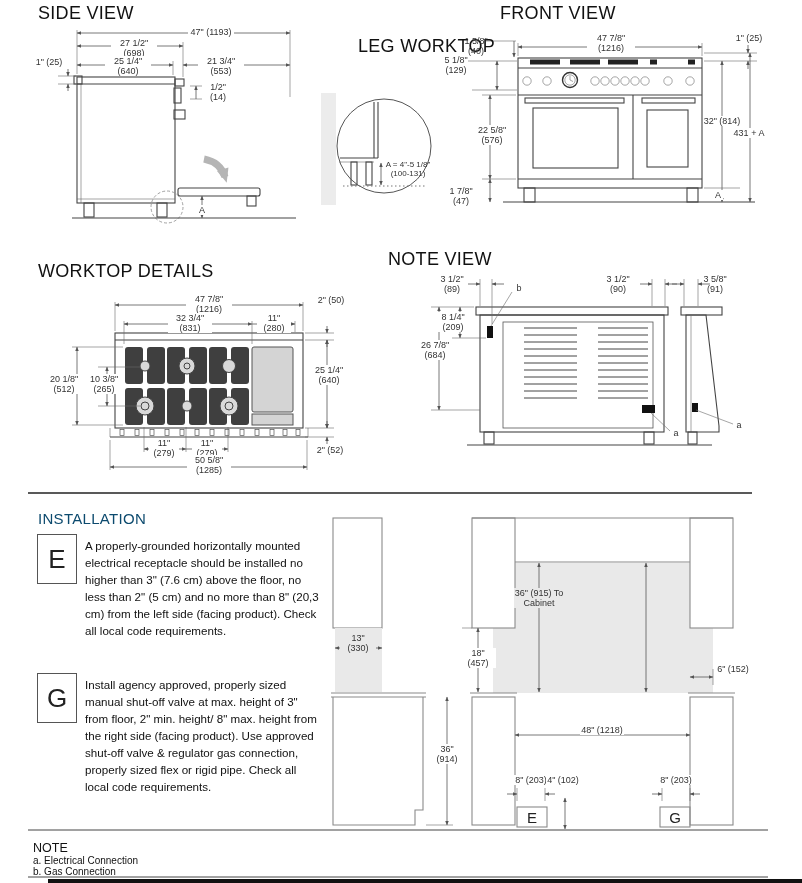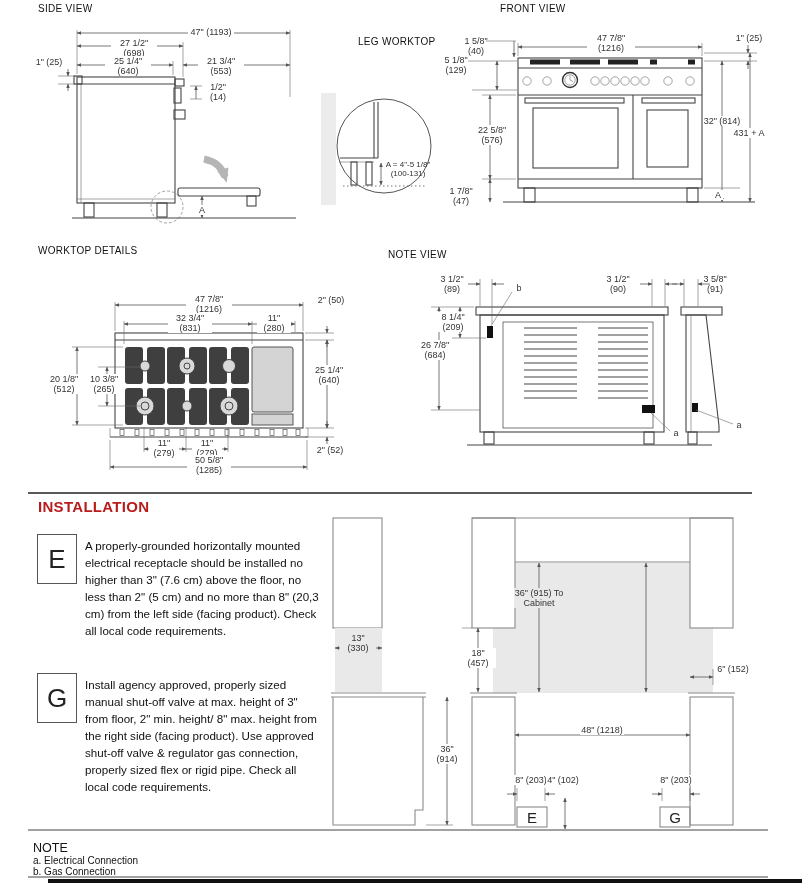--- a/index.html
+++ b/index.html
@@ -1,19 +1,19 @@
 <!DOCTYPE html>
 <html><head>
 <meta charset="utf-8">
 <style>
   html,body{margin:0;padding:0;background:#fff;}
   #page{position:relative;width:802px;height:883px;background:#fff;font-family:"Liberation Sans",sans-serif;overflow:hidden;}
   #linework{position:absolute;left:0;top:0;}
-  .vtitle{position:absolute;font-size:10px;color:#111;letter-spacing:.3px;white-space:nowrap;}
-  .h1{position:absolute;font-size:15px;font-weight:bold;color:#b91c1c;letter-spacing:.3px;}
+  .vtitle{position:absolute;font-size:18px;color:#111;letter-spacing:.3px;white-space:nowrap;}
+  .h1{position:absolute;font-size:15px;font-weight:normal;color:#0c4a6e;letter-spacing:.3px;margin-top:12px;}
   .dim{position:absolute;font-size:9px;line-height:10px;color:#333;text-align:center;}
   .wb{background:#fff;}
   .gb{background:#e9e9e9;}
   .sm{font-size:8px;line-height:9px;}
   .marker-box{position:absolute;width:40px;height:50px;border:1.5px solid #555;box-sizing:border-box;display:flex;align-items:center;justify-content:center;font-size:26px;color:#222;background:#fff;}
   .para{position:absolute;width:235px;font-size:11.6px;line-height:17px;color:#111;}
   .boxletter{position:absolute;width:30px;height:20px;display:flex;align-items:center;justify-content:center;font-size:15px;color:#222;}
   .notetitle{position:absolute;font-size:12.5px;color:#111;text-align:center;}
   .noteitem{position:absolute;font-size:10px;color:#111;}
 </style>
@@ -301,21 +301,21 @@
     <line x1="28" y1="493" x2="752" y2="493" stroke="#222" stroke-width="1.4"></line>
     <line x1="28" y1="830" x2="768" y2="830" stroke="#444" stroke-width="1"></line>
     <line x1="28" y1="877" x2="768" y2="877" stroke="#444" stroke-width="1"></line>
     <rect x="48" y="879" width="754" height="4" fill="#111"></rect>
   </g>
 </svg>
 
 <div class="vtitle" style="left:38px;top:3px">SIDE VIEW</div>
 <div class="vtitle" style="left:500px;top:3px">FRONT VIEW</div>
 <div class="vtitle" style="left:358px;top:36px">LEG WORKTOP</div>
-<div class="vtitle" style="left:38px;top:245px">WORKTOP DETAILS</div>
+<div class="vtitle" style="left:38px;top:261px">WORKTOP DETAILS</div>
 <div class="vtitle" style="left:388px;top:249px">NOTE VIEW</div>
 <div class="h1" style="left:38px;top:498px">INSTALLATION</div>
 
 <div class="dim wb" style="left:188px;top:27px;width:46px">47" (1193)</div>
 <div class="dim wb" style="left:111px;top:38px;width:46px">27 1/2" (698)</div>
 <div class="dim" style="left:34px;top:57px;width:30px">1" (25)</div>
 <div class="dim wb" style="left:105px;top:56px;width:46px">25 1/4" (640)</div>
 <div class="dim wb" style="left:198px;top:56px;width:46px">21 3/4" (553)</div>
 <div class="dim" style="left:203px;top:82px;width:30px">1/2" (14)</div>
 <div class="dim wb" style="left:197px;top:205px;width:10px">A</div>

